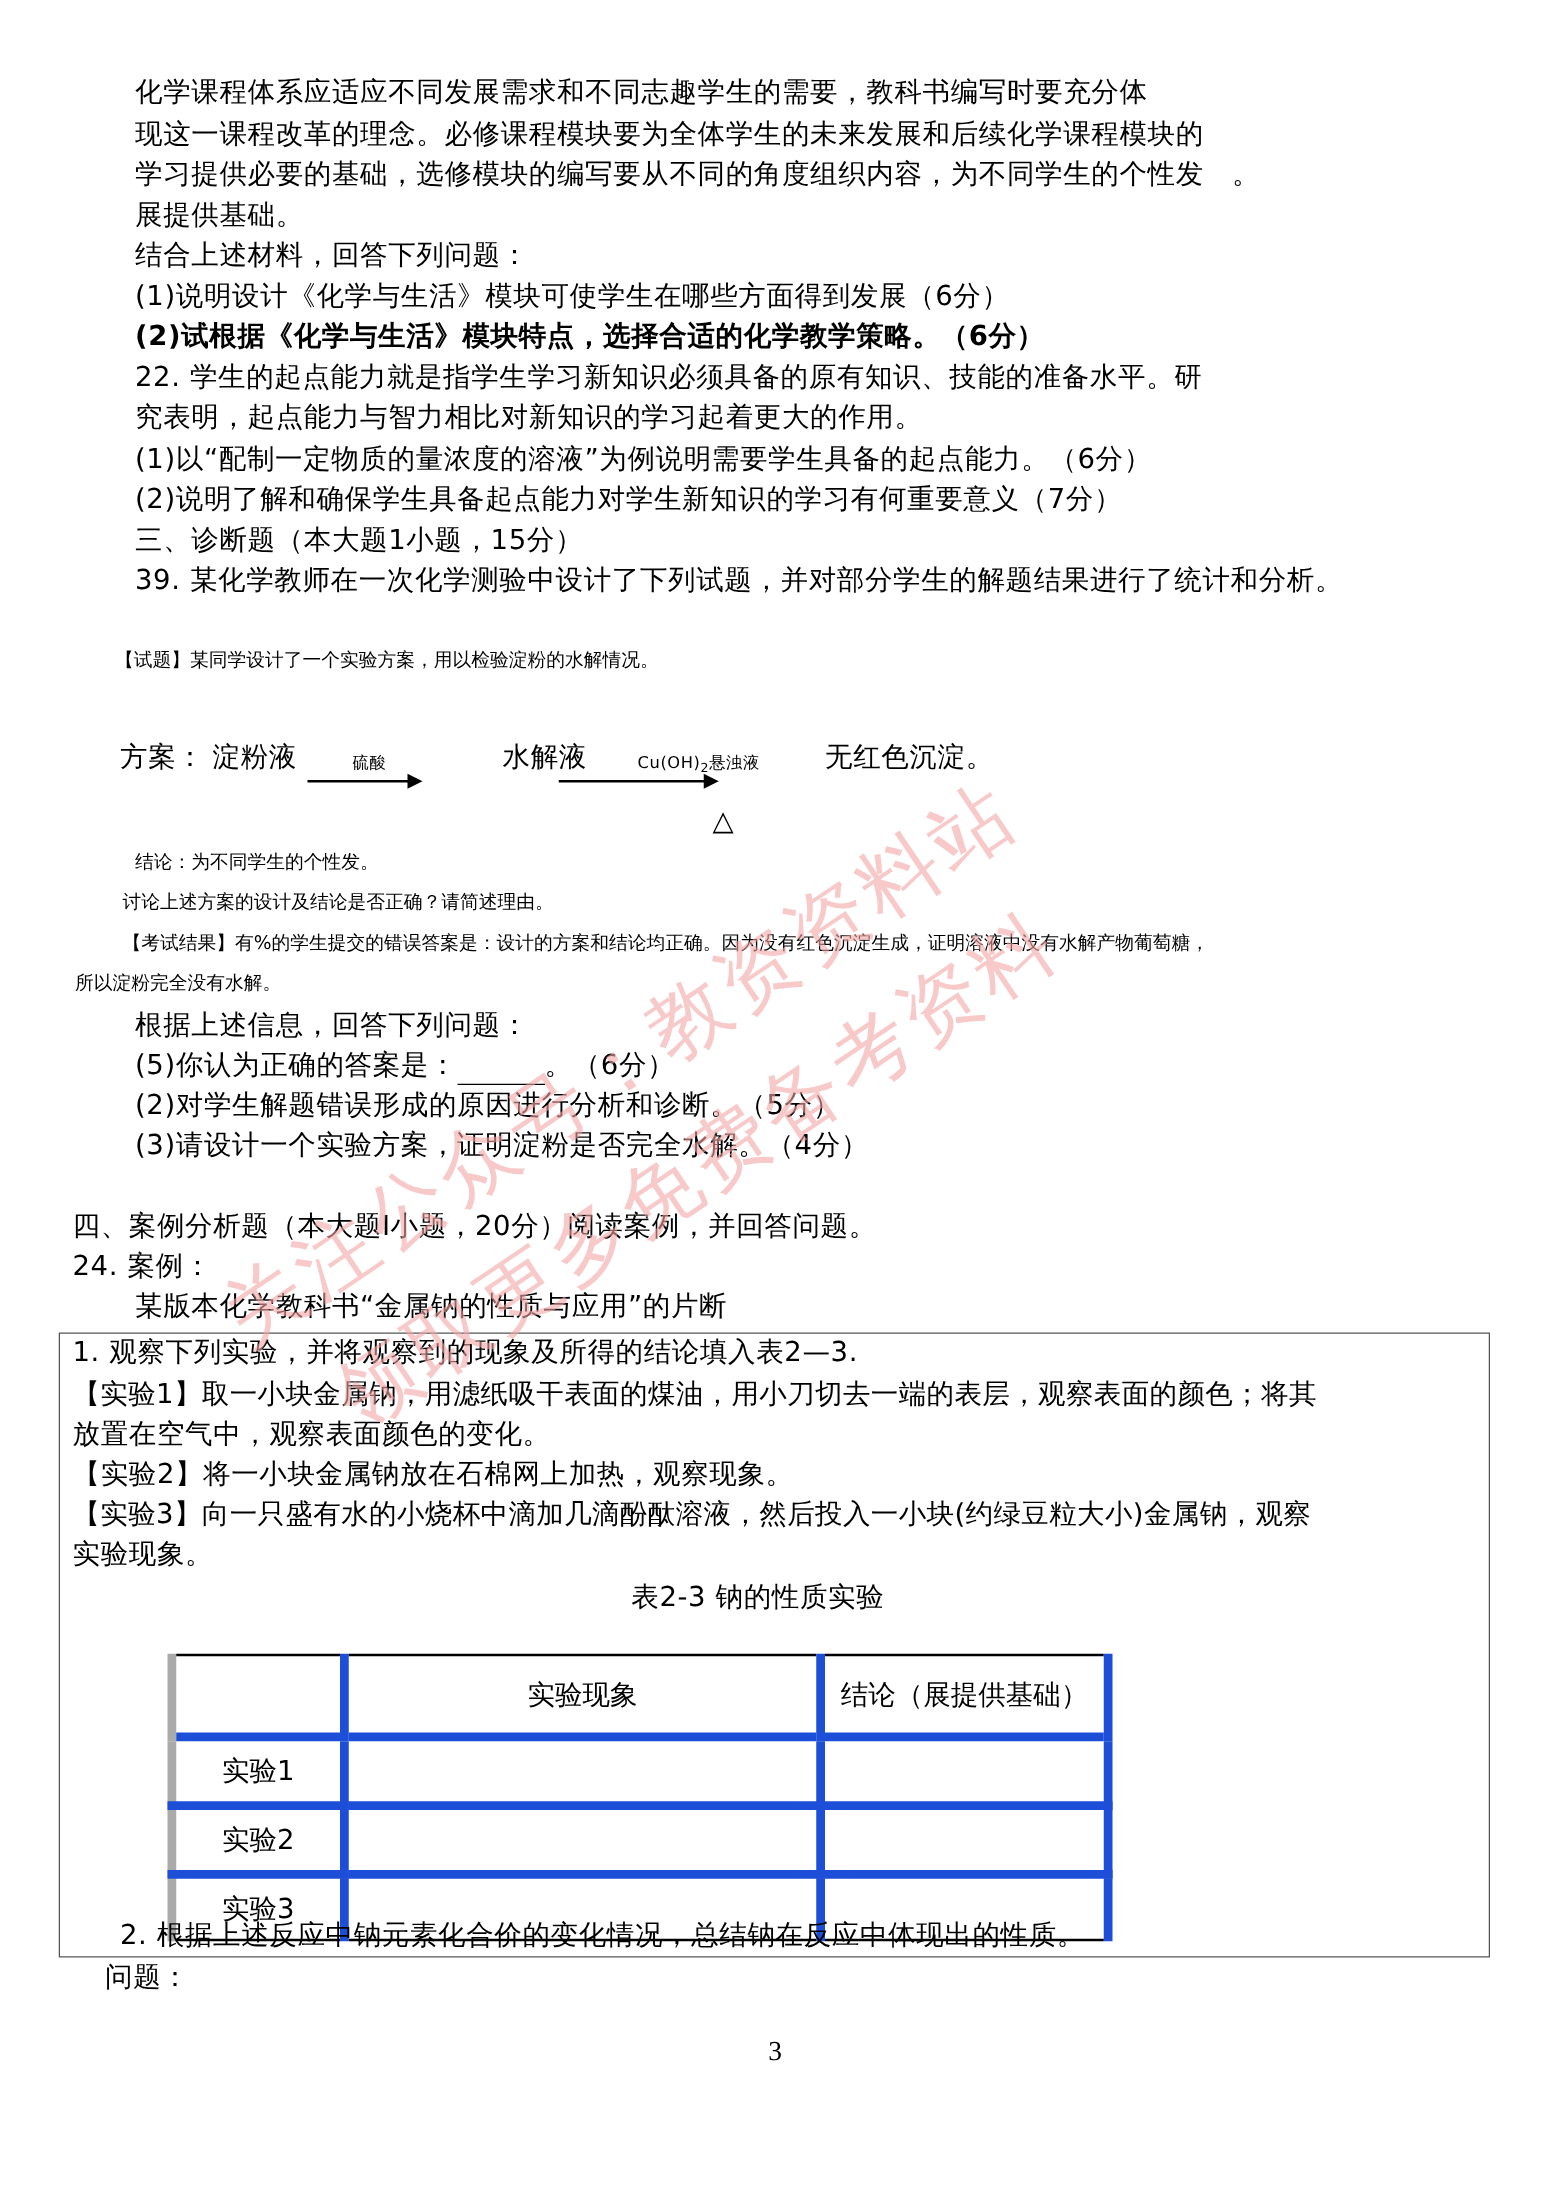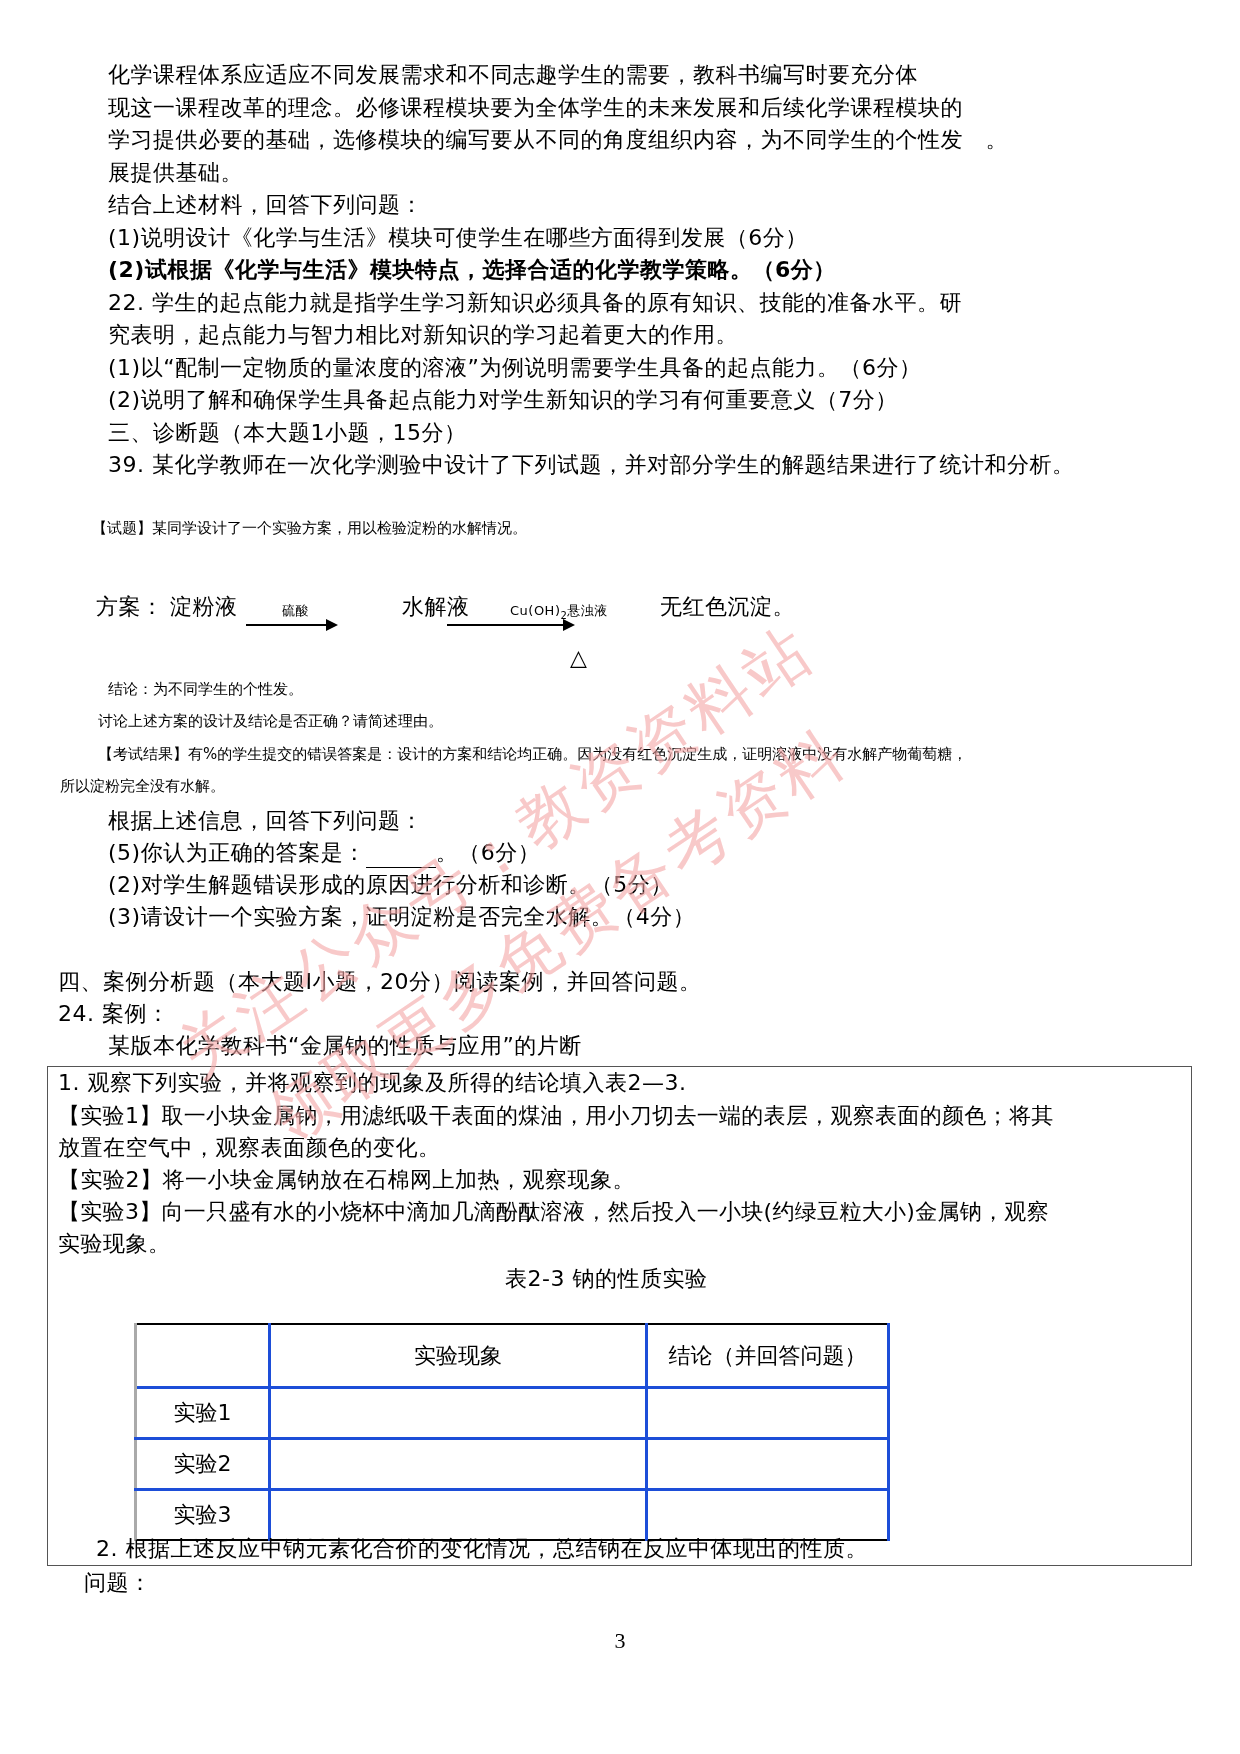--- a/index.html
+++ b/index.html
@@ -21,21 +21,21 @@
   .box {
     position: absolute; left: 47px; top: 1066px; width: 1145px; height: 500px;
     border: 1px solid #555; box-sizing: border-box;
   }
   table.props {
     position: absolute; left: 134px; top: 1323px; width: 756px;
     border-collapse: collapse;
     font-size: 22px;
   }
   table.props td, table.props th {
-    border: 3px solid #1d4ed8; font-weight: normal; text-align: center; padding: 0;
+    border: 7px solid #1d4ed8; font-weight: normal; text-align: center; padding: 0;
   }
   table.props tr.head th { height: 61px; border-top: 2px solid #000; border-bottom: 2px solid #000; }
   table.props tr.row td { height: 48px; }
   table.props tr.row:last-child td { border-bottom: 2px solid #000; }
   table.props td.first, table.props th.first { width: 131px; border-left-color: #aaa; }
   table.props th.c2 { width: 374px; }
   .page-num {
     position: absolute; left: 0; width: 1240px; top: 1628px; text-align: center;
     font-family: "Liberation Serif", "DejaVu Serif", serif; font-size: 22px;
   }
@@ -103,21 +103,21 @@
 <div class="line" style="left:58px;top:1165px;">【实验2】将一小块金属钠放在石棉网上加热，观察现象。</div>
 <div class="line" style="left:58px;top:1197px;letter-spacing:0.3px;">【实验3】向一只盛有水的小烧杯中滴加几滴酚酞溶液，然后投入一小块(约绿豆粒大小)金属钠，观察</div>
 <div class="line" style="left:58px;top:1229px;">实验现象。</div>
 <div class="line" style="left:505px;top:1264px;">表2-3 钠的性质实验</div>
 
 <table class="props">
   <tbody>
       <tr class="head">
     <th class="first"></th>
     <th class="c2">实验现象</th>
-    <th>结论（并回答问题）</th>
+    <th>结论（展提供基础）</th>
   </tr>
   <tr class="row">
     <td class="first">实验1</td>
     <td></td>
     <td></td>
   </tr>
   <tr class="row">
     <td class="first">实验2</td>
     <td></td>
     <td></td>

